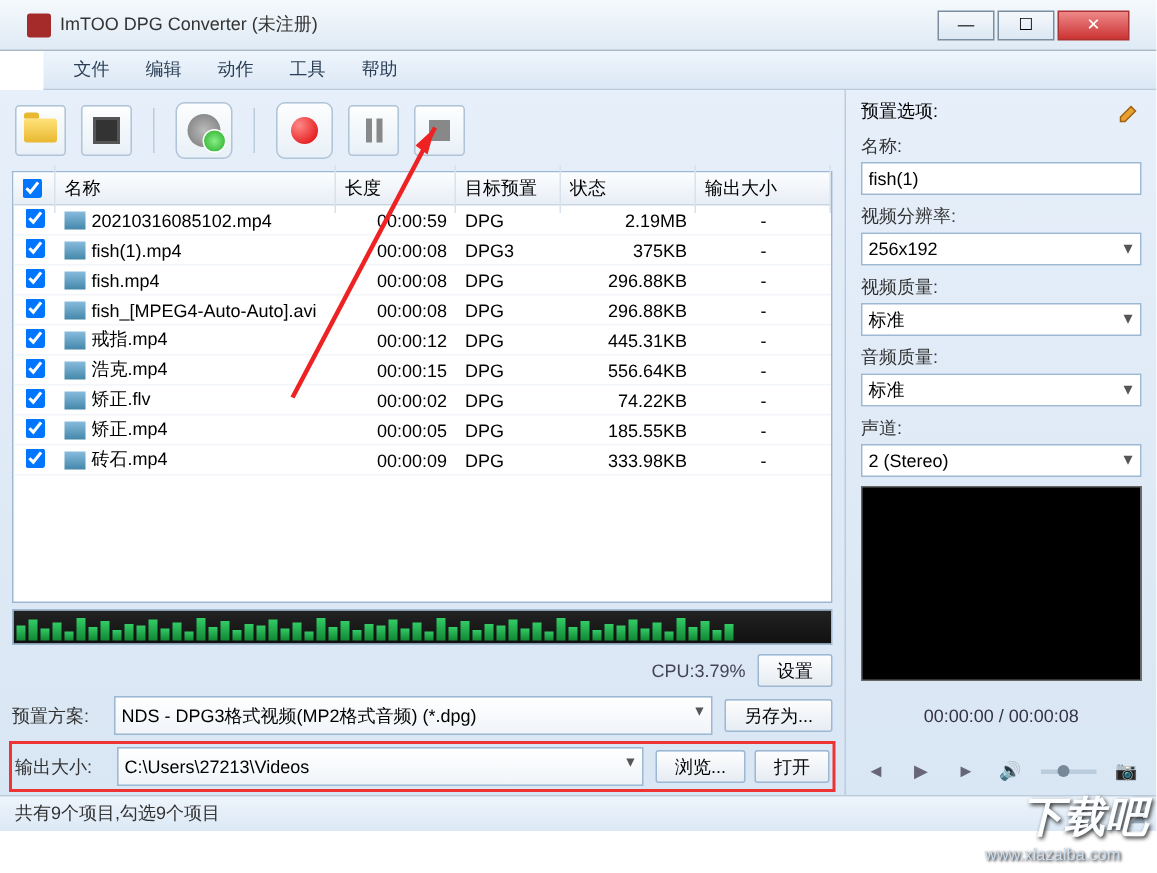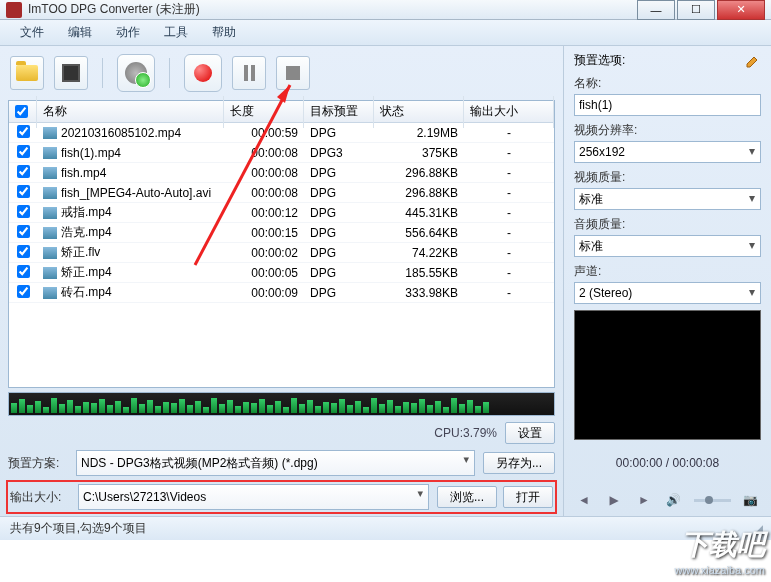--- a/index.html
+++ b/index.html
@@ -1,25 +1,25 @@
 <!DOCTYPE html>
 <html><head>
 <meta charset="utf-8">
 <style>
 * { margin: 0; padding: 0; box-sizing: border-box; font-family: "Microsoft YaHei", Tahoma, sans-serif; font-size: 12px; }
 body { background: #fff; width: 771px; height: 582px; overflow: hidden; position: relative; }
 
-.titlebar { height: 20px; background: linear-gradient(#f5f9fc, #dfeaf5); border-bottom: 1px solid #a8b8c8; display: flex; align-items: center; padding: 0 6px; }
+.titlebar { height: 34px; background: linear-gradient(#f5f9fc, #dfeaf5); border-bottom: 1px solid #a8b8c8; display: flex; align-items: center; padding: 0 18px; }
 .titlebar .icon { width: 16px; height: 16px; background: #a52a2a; border-radius: 2px; margin-right: 6px; }
 .titlebar .title { flex: 1; color: #333; }
 .titlebar .winbtns { display: flex; }
 .winbtn { width: 38px; height: 20px; border: 1px solid #7a8ea0; background: linear-gradient(#f5f8fb,#dce8f3); display: flex; align-items: center; justify-content: center; margin-left: 2px; font-size: 11px; cursor: pointer; }
 .winbtn.close { background: linear-gradient(#e88,#c33); color: #fff; width: 48px; border-color: #a33; }
 
-.menubar { height: 26px; background: linear-gradient(#eef5fc,#dbe8f5); border-bottom: 1px solid #bcd; display: flex; align-items: flex-end; padding: 0 8px; }
+.menubar { height: 26px; background: linear-gradient(#eef5fc,#dbe8f5); border-bottom: 1px solid #bcd; display: flex; align-items: flex-end; padding: 0 8px; margin-left: 29px; }
 .menubar span { padding: 4px 12px; color: #2a3f55; cursor: pointer; }
 
 .main { display: flex; height: 470px; background: linear-gradient(#e6effa,#d9e6f3); }
 
 .leftpane { flex: 1; display: flex; flex-direction: column; padding: 6px 8px 4px 8px; min-width: 0; }
 .toolbar { height: 42px; display: flex; align-items: center; gap: 10px; padding: 4px 2px; margin-bottom: 6px; }
 .tbtn { width: 34px; height: 34px; border: 1px solid #b0c4d8; border-radius: 3px; background: linear-gradient(#fdfefe,#e8f0f7); display: flex; align-items: center; justify-content: center; cursor: pointer; position: relative; }
 .tbtn.big { width: 38px; height: 38px; border-radius: 6px; }
 .tbtn .dot-red { width: 18px; height: 18px; background: radial-gradient(circle at 30% 30%,#f88,#d00); border-radius: 50%; }
 .tbtn .bars { display: flex; gap: 3px; }
@@ -78,21 +78,21 @@
 .pbtn { width:20px; height:20px; display:flex; align-items:center; justify-content:center; color:#667; cursor:pointer; }
 .vol-line { flex:1; height:3px; background:#bcd; max-width:60px; position:relative; }
 .vol-line::after { content:''; position:absolute; left:30%; top:-3px; width:8px; height:8px; background:#789; border-radius:50%; }
 
 .statusbar { height:24px; border-top:1px solid #bcd; background:linear-gradient(#eef5fc,#dbe8f5); display:flex; align-items:center; padding:0 10px; color:#333; }
 .statusbar .grip { margin-left:auto; color:#9ab; letter-spacing:-2px; }
 
 .red-arrow { position:absolute; top:75px; left:185px; width:120px; height:200px; pointer-events:none; z-index:50; }
 
 .watermark { position:absolute; right:6px; bottom:18px; color:#fff; font-size:28px; font-weight:bold; font-style:italic; text-shadow:1px 1px 3px #000; opacity:0.85; pointer-events:none; }
-.wm-url { position:absolute; right:6px; bottom:6px; color:#cde; font-size:11px; text-shadow:1px 1px 2px #000; pointer-events:none; }
+.wm-url { position:absolute; right:24px; bottom:6px; color:#cde; font-size:11px; text-shadow:1px 1px 2px #000; pointer-events:none; }
 </style>
 </head>
 <body>
 
 <div class="titlebar">
   <div class="icon"></div>
   <div class="title">ImTOO DPG Converter (未注册)</div>
   <div class="winbtns">
     <div class="winbtn">—</div>
     <div class="winbtn">☐</div>

